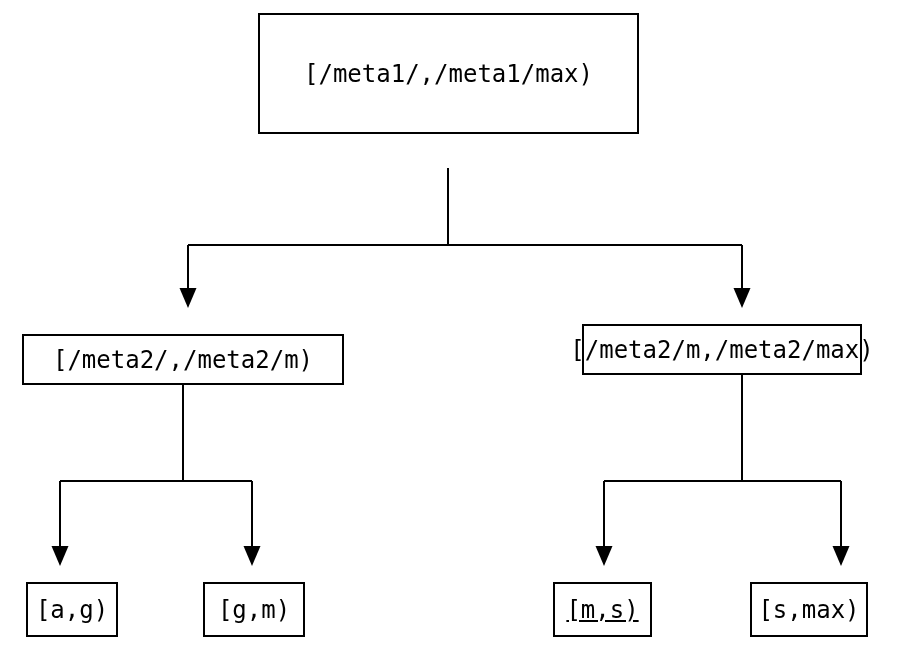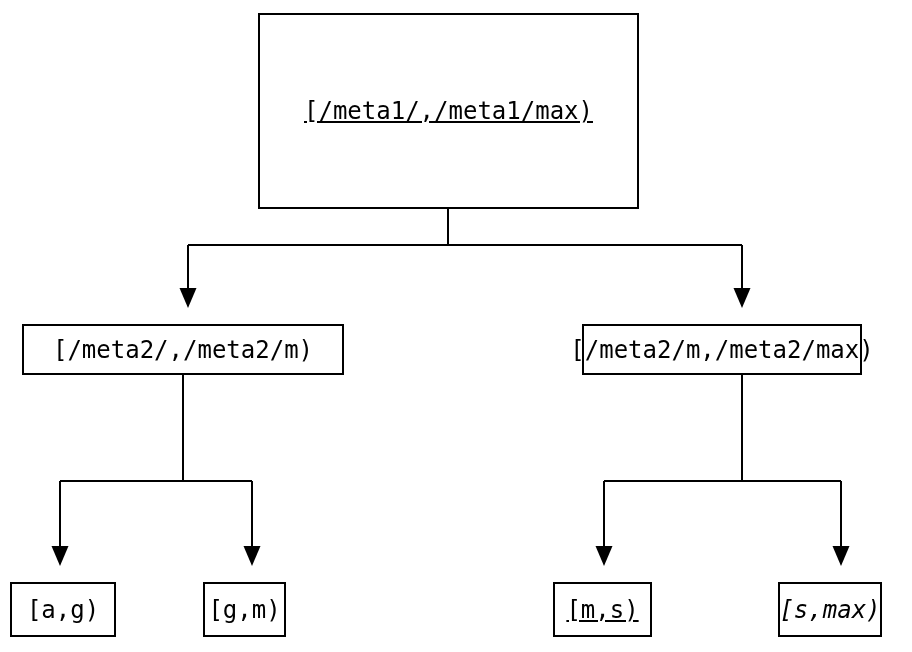--- a/index.html
+++ b/index.html
@@ -38,27 +38,27 @@
     border: 2px solid #000000;
     background: #ffffff;
     color: #000000;
     font-size: 24px;
     line-height: 1;
     display: flex;
     align-items: center;
     justify-content: center;
     white-space: nowrap;
   }
-  .node-root   { left: 258px; top: 13px;  width: 381px; height: 196px; text-decoration: underline; }
-  .node-left   { left: 22px;  top: 324px; width: 322px; height: 51px;  }
+  .node-root   { left: 258px; top: 13px;  width: 381px; height: 121px; }
+  .node-left   { left: 22px;  top: 334px; width: 322px; height: 51px;  }
   .node-right  { left: 582px; top: 324px; width: 280px; height: 51px;  }
-  .node-ll     { left: 10px;  top: 582px; width: 106px;  height: 55px;  }
-  .node-lr     { left: 203px; top: 582px; width: 83px;  height: 55px;  }
+  .node-ll     { left: 26px;  top: 582px; width: 92px;  height: 55px;  }
+  .node-lr     { left: 203px; top: 582px; width: 102px;  height: 55px;  }
   .node-rl     { left: 553px; top: 582px; width: 99px;  height: 55px; text-decoration: underline;  }
-  .node-rr     { left: 778px; top: 582px; width: 104px; height: 55px; font-style: italic;  }
+  .node-rr     { left: 750px; top: 582px; width: 118px; height: 55px;  }
 </style>
 </head>
 <body>
 
 <div class="canvas">
 
   <svg class="edge-layer" width="912" height="652" viewBox="0 0 912 652">
     <g>
       <path class="edge" d="M448 168 V245 M188 245 H742 M188 245 V288 M742 245 V288"></path>
       <path class="arrow" d="M179.5 288 H196.5 L188 308 Z"></path>

